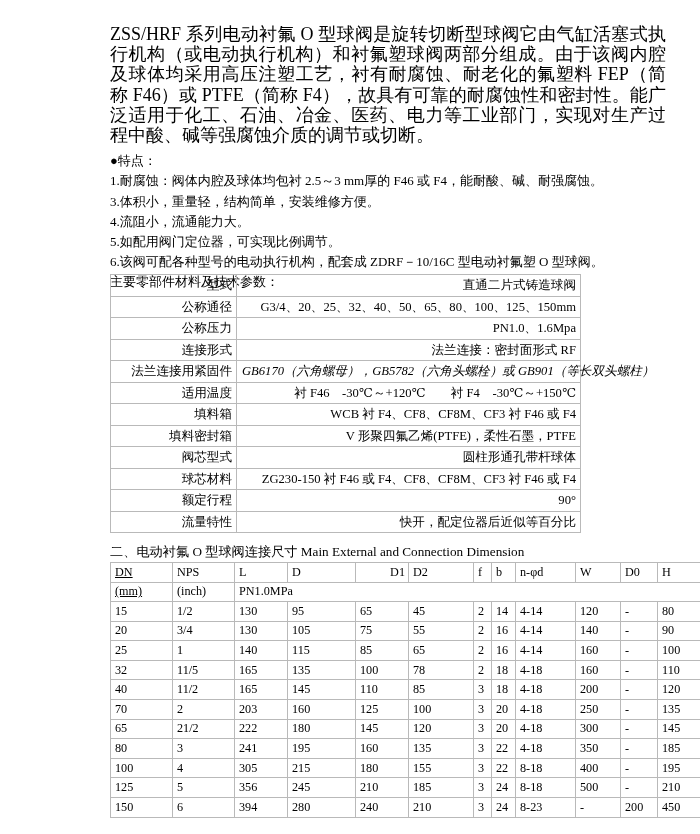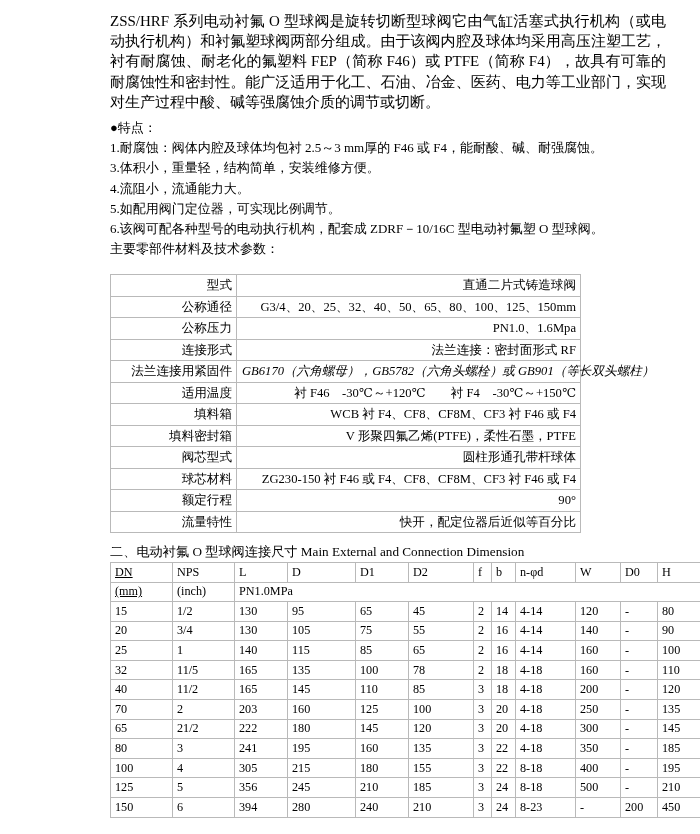--- a/index.html
+++ b/index.html
@@ -18,22 +18,22 @@
   }
   .page {
     position: relative;
     width: 700px;
     height: 834px;
     padding: 8px 0 0 0;
   }
 
   
   .intro {
-    margin: 3px 34px 0 110px;
-    font-size: 15px;
+    margin: 16px 34px 0 110px;
+    font-size: 18px;
     line-height: 20.2px;
     text-align: justify;
     text-justify: inter-ideograph;
   }
 
   
   .features {
     margin: 6px 34px 0 110px;
     font-size: 13px;
     line-height: 20.2px;
@@ -104,21 +104,21 @@
     line-height: 15px;
     vertical-align: middle;
     text-align: left;
     font-weight: normal;
     white-space: nowrap;
   }
   .dim-table .c-dn    { width: 62px; text-decoration: underline; }
   .dim-table .c-nps   { width: 62px; }
   .dim-table .c-l     { width: 53px; }
   .dim-table .c-d     { width: 68px; }
-  .dim-table .c-d1    { width: 53px; }
+  .dim-table .c-d1    { width: 53px; text-align: right; }
   .dim-table .c-d2    { width: 65px; }
   .dim-table .c-f     { width: 18px; }
   .dim-table .c-b     { width: 24px; }
   .dim-table .c-nd    { width: 60px; }
   .dim-table .c-w     { width: 45px; }
   .dim-table .c-d0    { width: 37px; }
   .dim-table .c-h     { width: 48px; }
 
   .dim-table tr.h1 td, .dim-table tr.h2 td { height: 19.5px; }
 </style>

